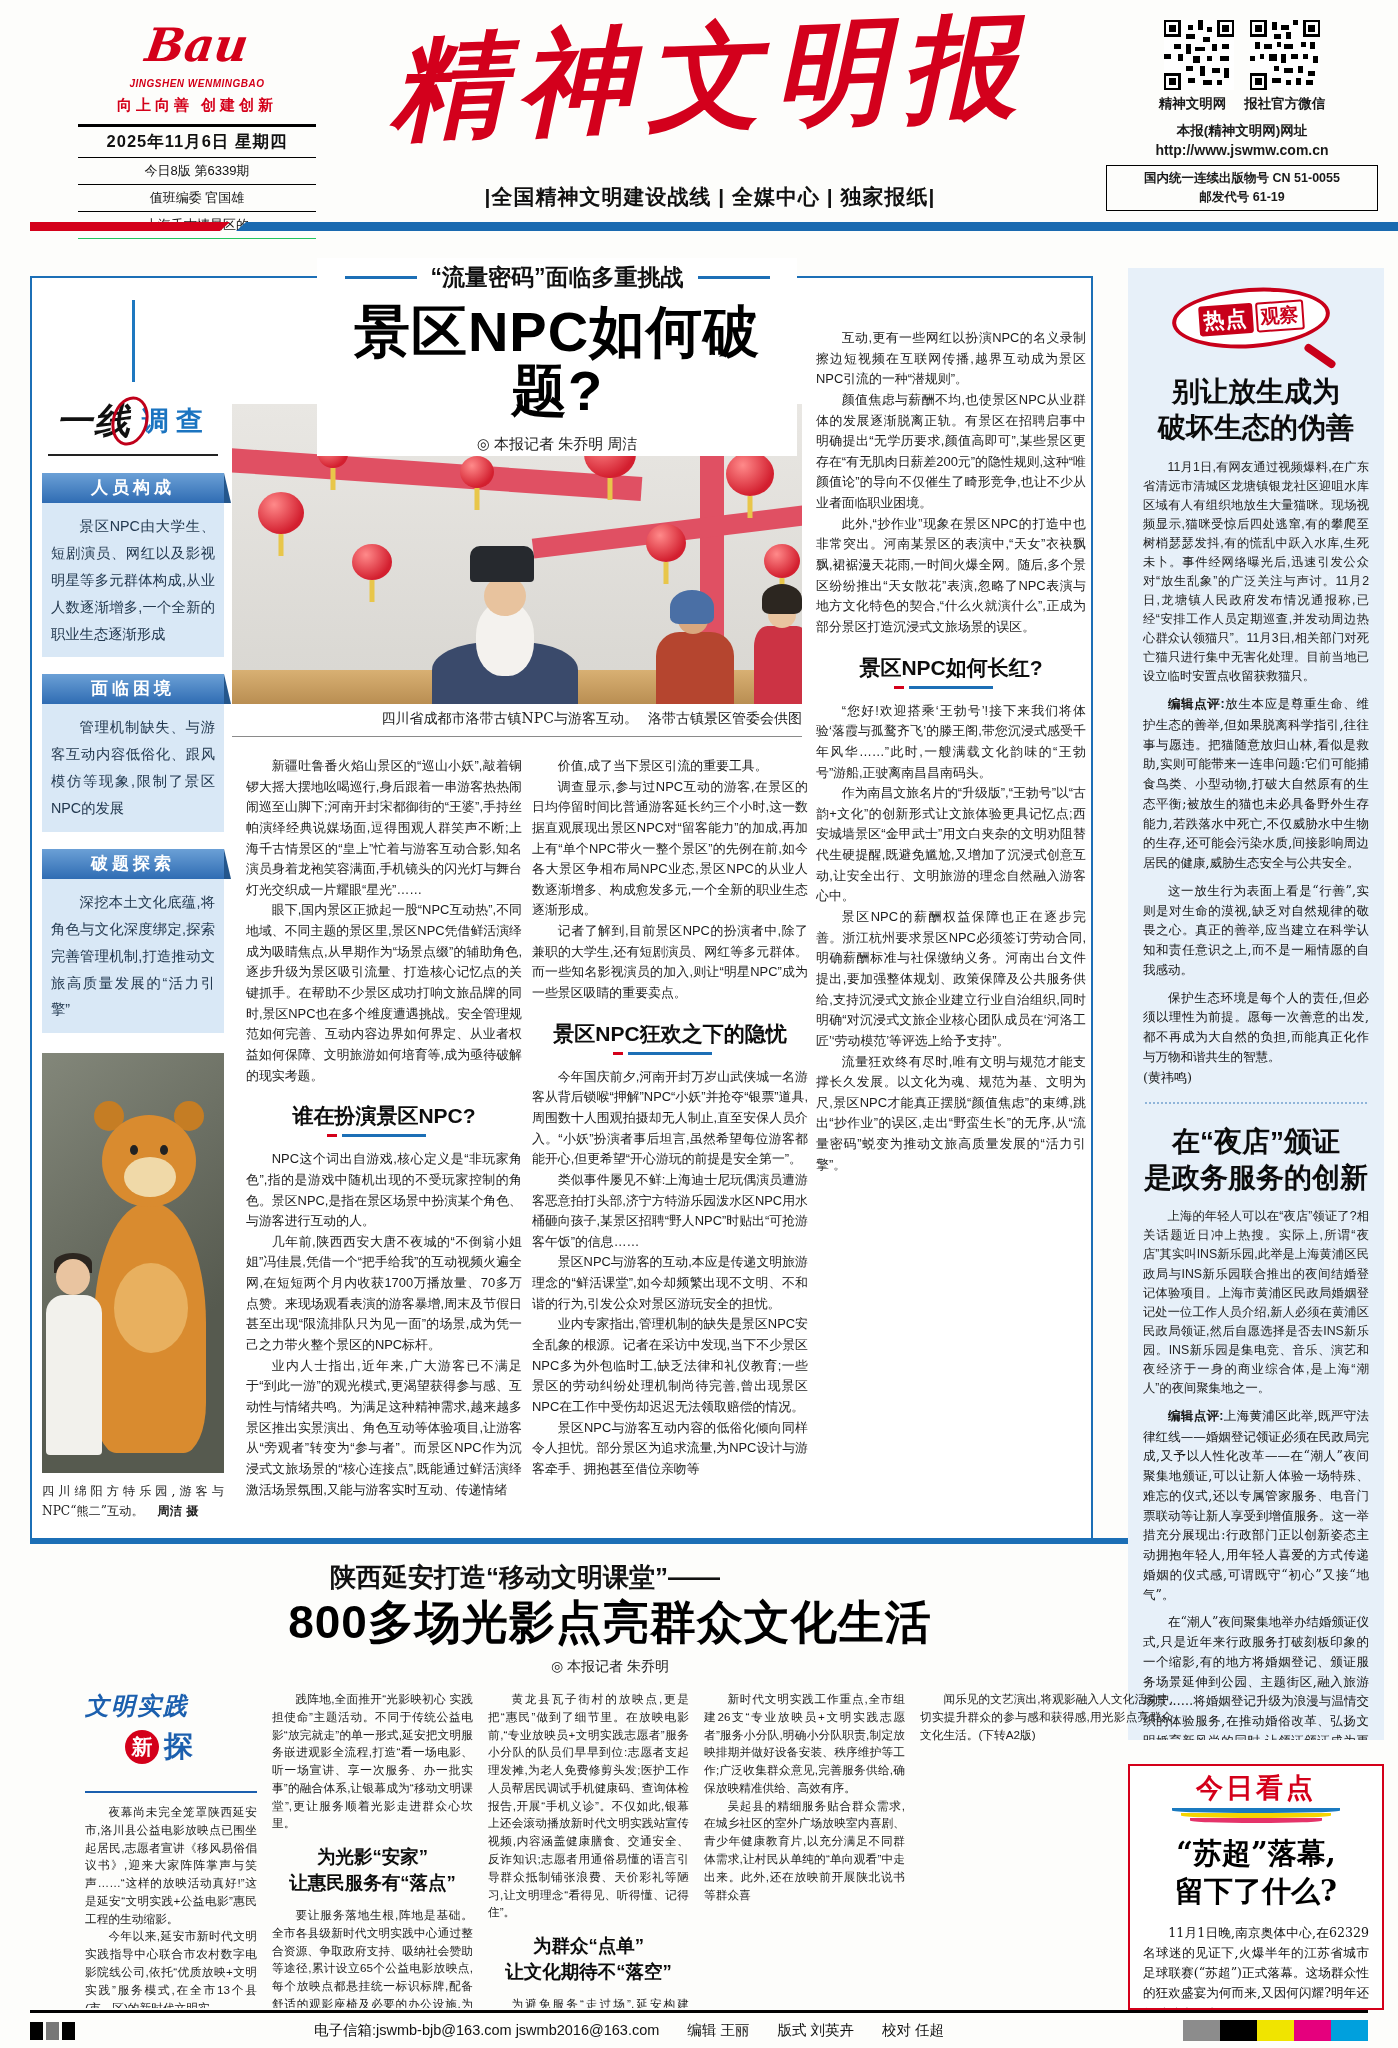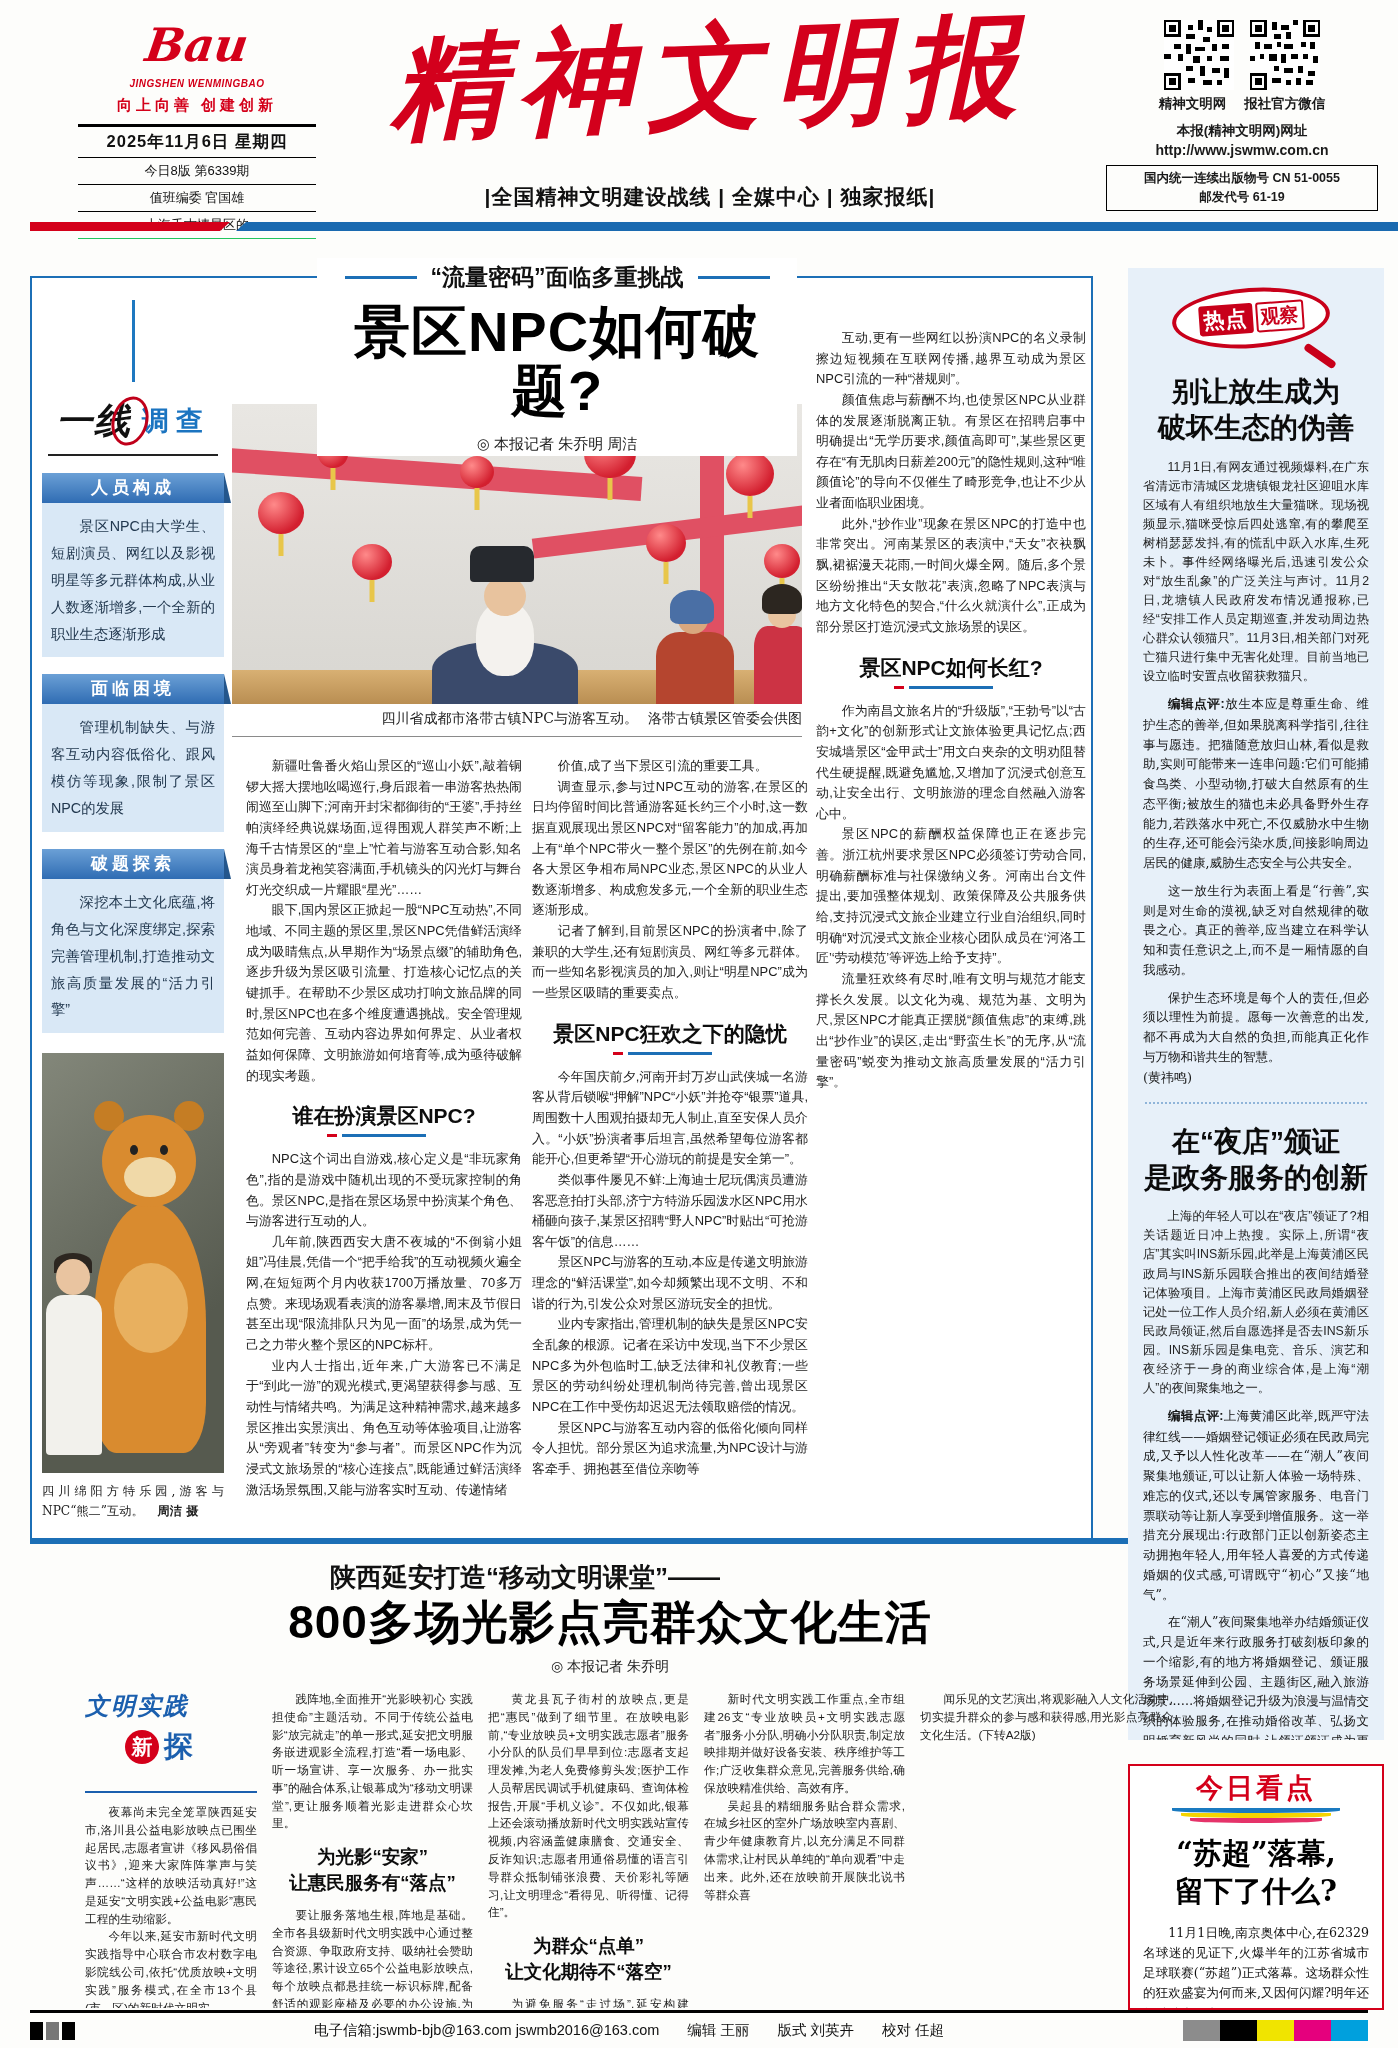--- a/index.html
+++ b/index.html
@@ -359,20 +359,21 @@
       <p class="bp">业内专家指出,管理机制的缺失是景区NPC安全乱象的根源。记者在采访中发现,当下不少景区NPC多为外包临时工,缺乏法律和礼仪教育;一些景区的劳动纠纷处理机制尚待完善,曾出现景区NPC在工作中受伤却迟迟无法领取赔偿的情况。</p>
       <p class="bp">景区NPC与游客互动内容的低俗化倾向同样令人担忧。部分景区为追求流量,为NPC设计与游客牵手、拥抱甚至借位亲吻等</p>
     </div>
 
     <div class="colD">
       <p class="bp">互动,更有一些网红以扮演NPC的名义录制擦边短视频在互联网传播,越界互动成为景区NPC引流的一种“潜规则”。</p>
       <p class="bp">颜值焦虑与薪酬不均,也使景区NPC从业群体的发展逐渐脱离正轨。有景区在招聘启事中明确提出“无学历要求,颜值高即可”,某些景区更存在“有无肌肉日薪差200元”的隐性规则,这种“唯颜值论”的导向不仅催生了畸形竞争,也让不少从业者面临职业困境。</p>
       <p class="bp">此外,“抄作业”现象在景区NPC的打造中也非常突出。河南某景区的表演中,“天女”衣袂飘飘,裙裾漫天花雨,一时间火爆全网。随后,多个景区纷纷推出“天女散花”表演,忽略了NPC表演与地方文化特色的契合,“什么火就演什么”,正成为部分景区打造沉浸式文旅场景的误区。</p>
       <div class="sec-head">景区NPC如何长红?</div>
       <div class="sec-rule"></div>
+      <p class="bp">“您好!欢迎搭乘‘王勃号’!接下来我们将体验‘落霞与孤鹜齐飞’的滕王阁,带您沉浸式感受千年风华……”此时,一艘满载文化韵味的“王勃号”游船,正驶离南昌昌南码头。</p>
       <p class="bp">作为南昌文旅名片的“升级版”,“王勃号”以“古韵+文化”的创新形式让文旅体验更具记忆点;西安城墙景区“金甲武士”用文白夹杂的文明劝阻替代生硬提醒,既避免尴尬,又增加了沉浸式创意互动,让安全出行、文明旅游的理念自然融入游客心中。</p>
       <p class="bp">景区NPC的薪酬权益保障也正在逐步完善。浙江杭州要求景区NPC必须签订劳动合同,明确薪酬标准与社保缴纳义务。河南出台文件提出,要加强整体规划、政策保障及公共服务供给,支持沉浸式文旅企业建立行业自治组织,同时明确“对沉浸式文旅企业核心团队成员在‘河洛工匠’‘劳动模范’等评选上给予支持”。</p>
       <p class="bp">流量狂欢终有尽时,唯有文明与规范才能支撑长久发展。以文化为魂、规范为基、文明为尺,景区NPC才能真正摆脱“颜值焦虑”的束缚,跳出“抄作业”的误区,走出“野蛮生长”的无序,从“流量密码”蜕变为推动文旅高质量发展的“活力引擎”。</p>
     </div>
   </div>
   <div class="feature-bar"></div>
 
   <div class="hs-rail">
     <div class="hs-pad">
       <div class="hs-badge">

